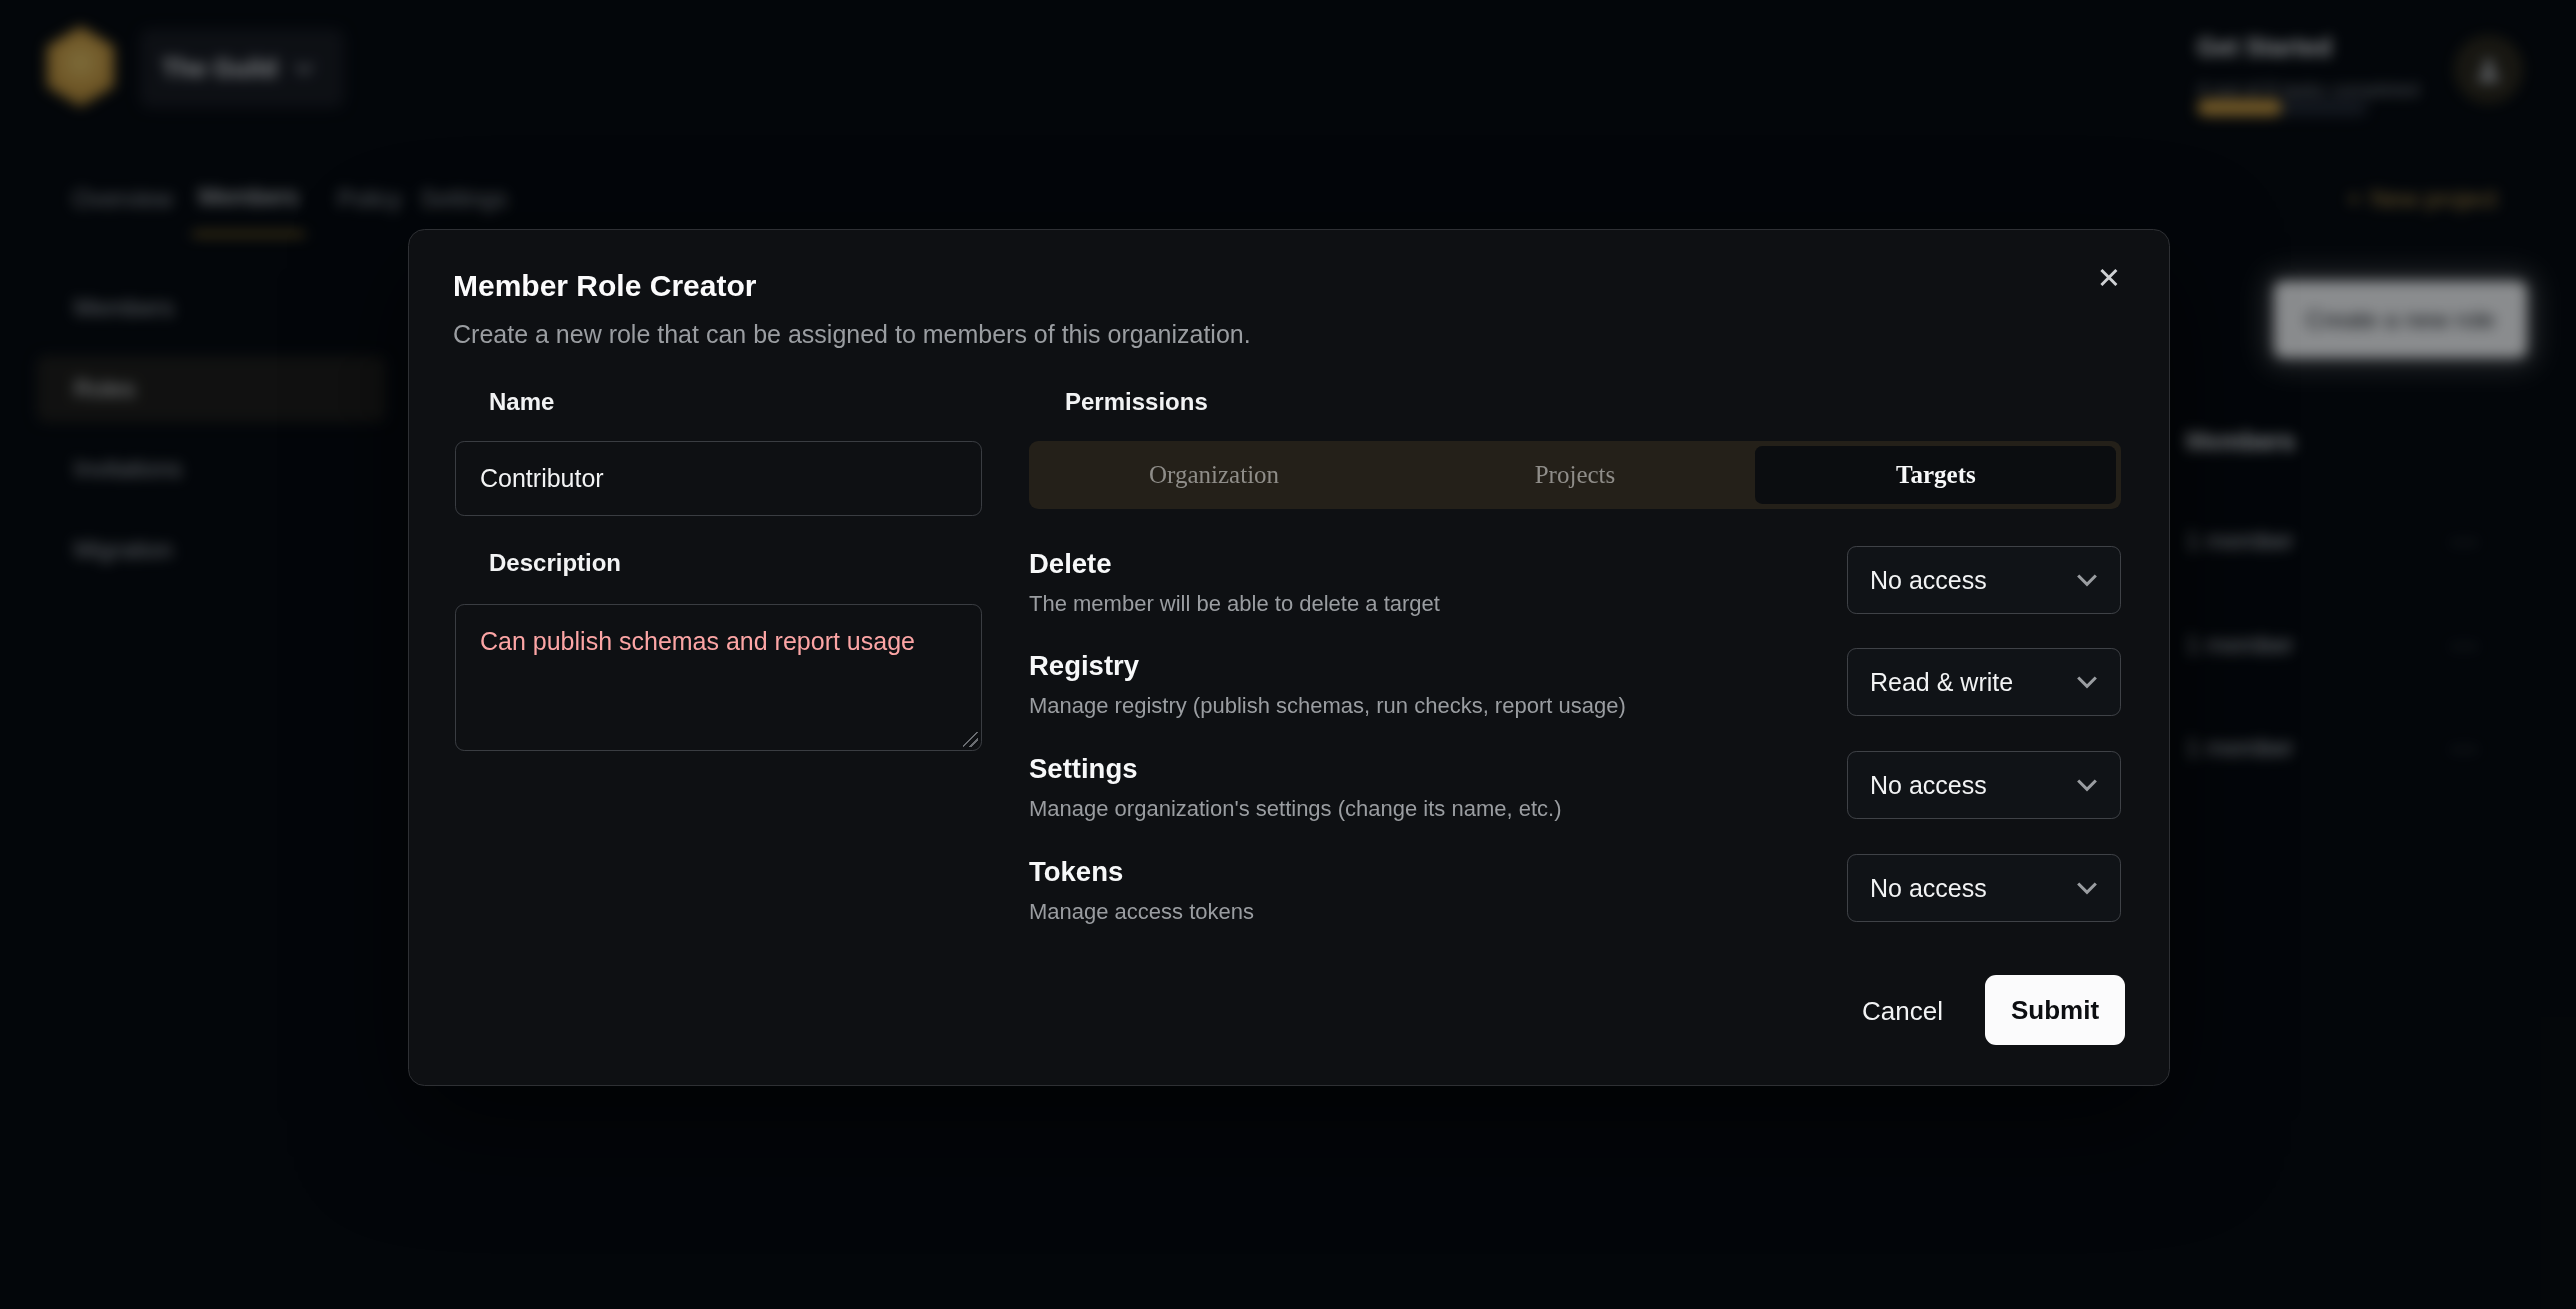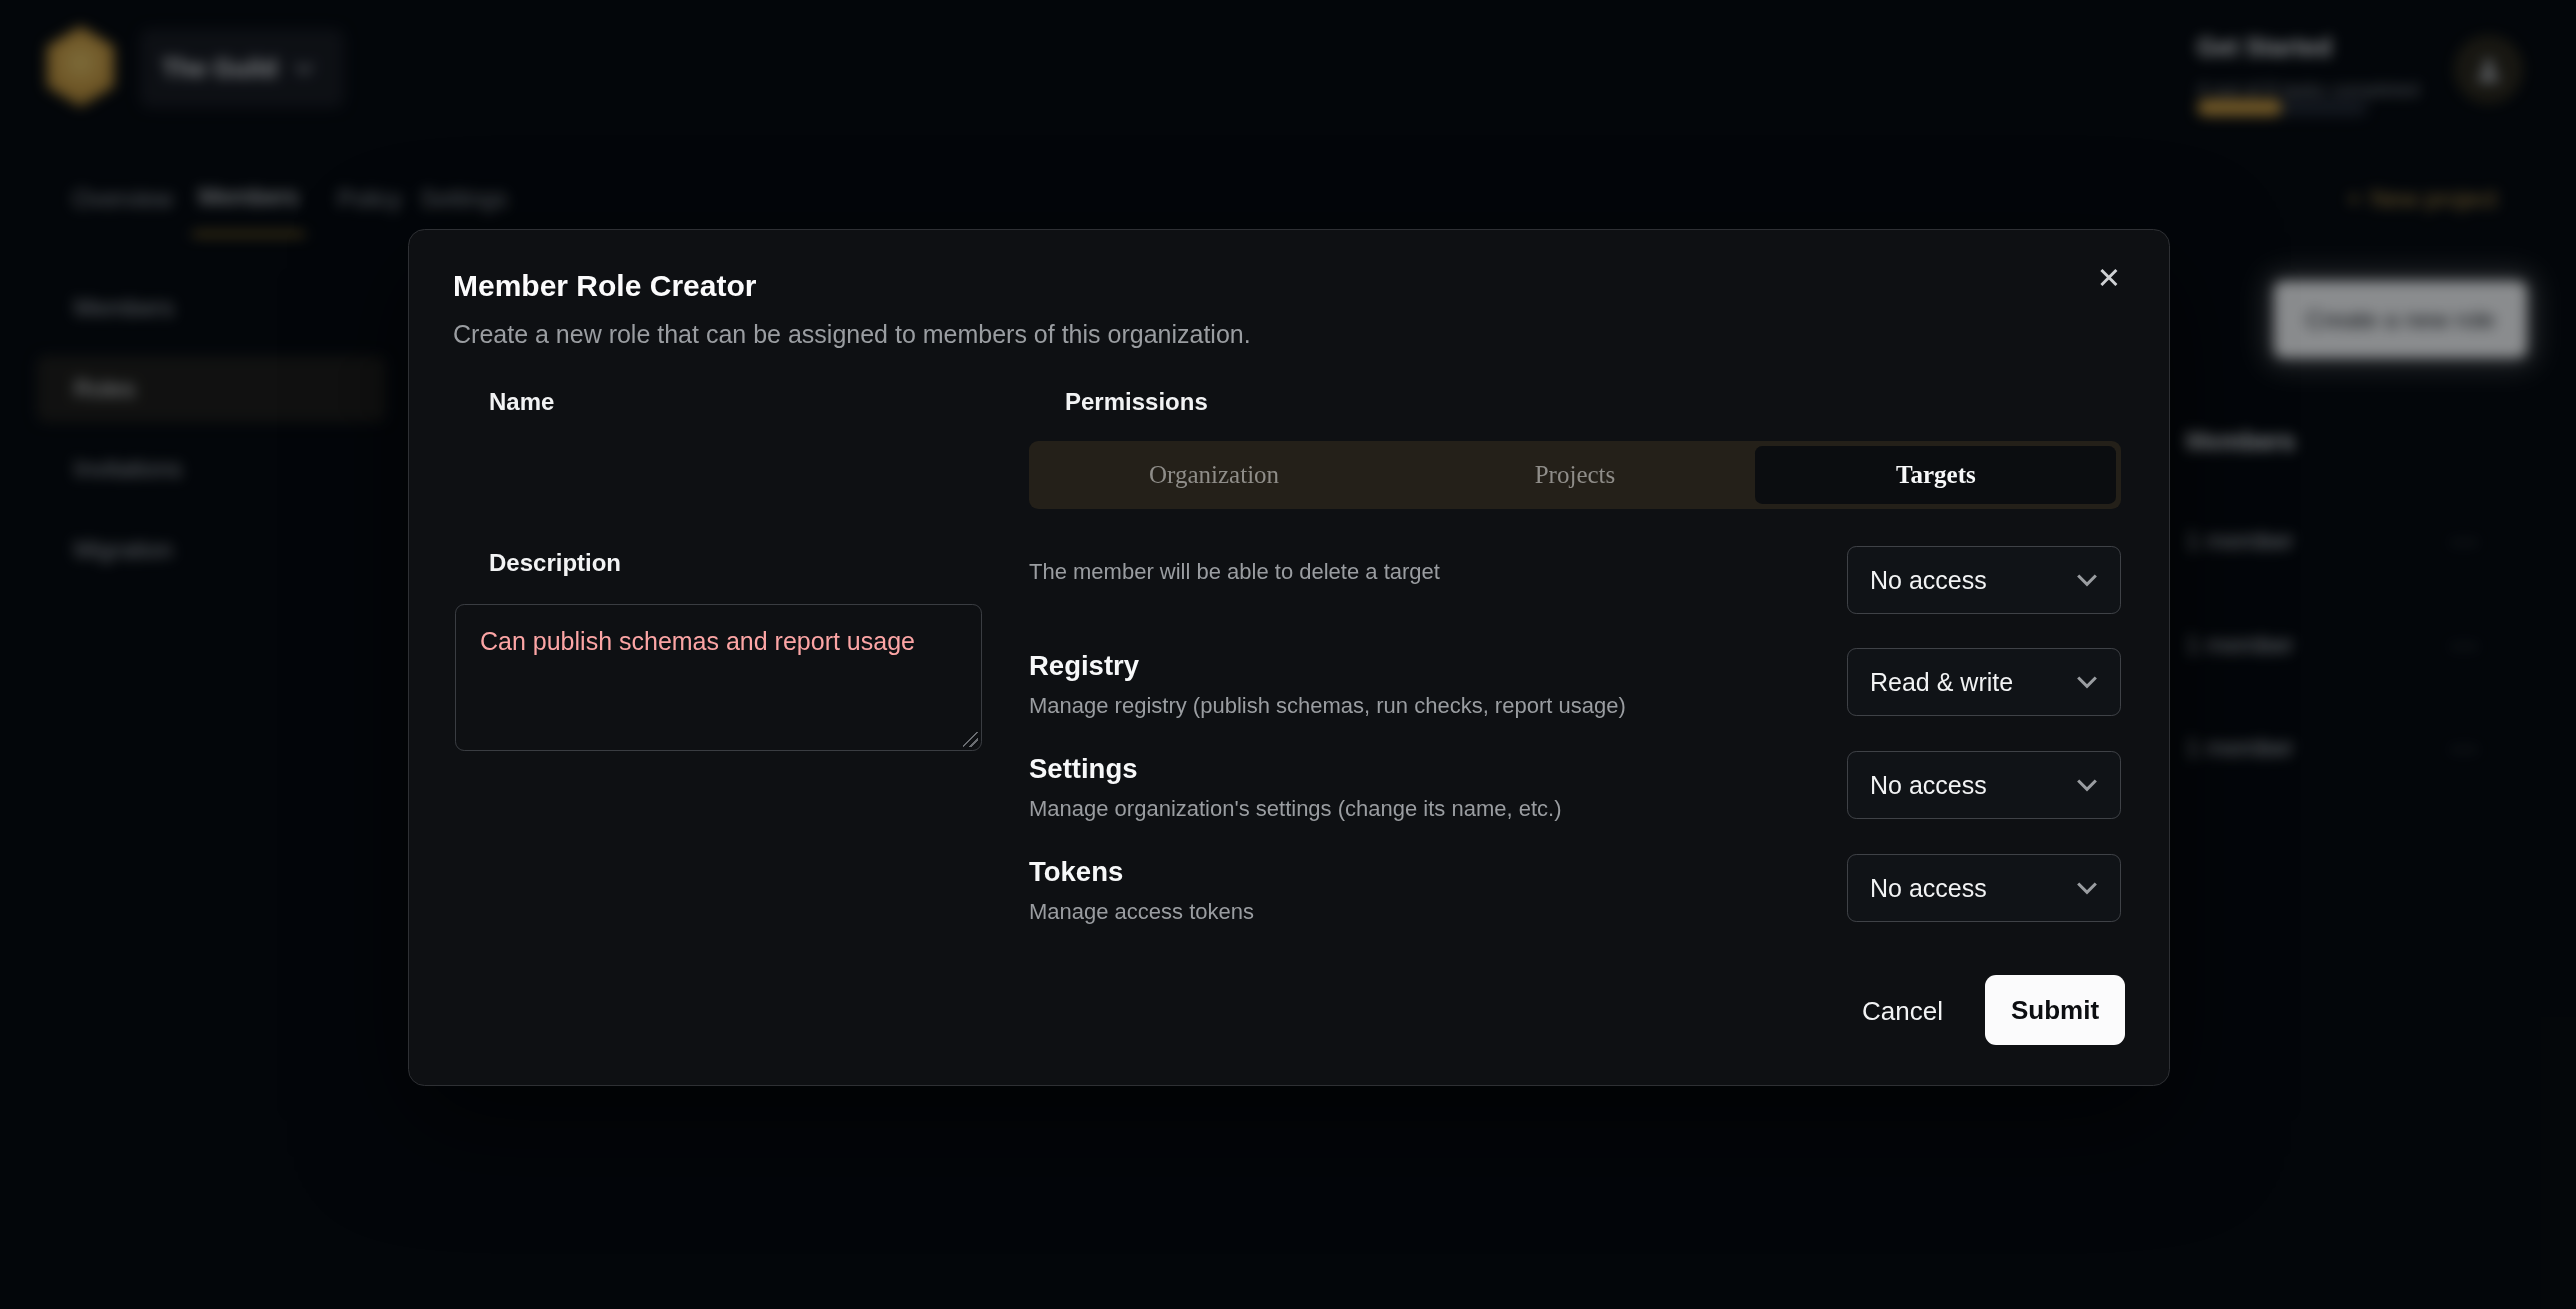--- a/index.html
+++ b/index.html
@@ -232,34 +232,36 @@
 
   <div class="page-overlay"></div>
 
   <div class="modal">
     <button class="modal-close">✕</button>
 
     <div class="modal-title">Member Role Creator</div>
     <div class="modal-subtitle">Create a new role that can be assigned to members of this organization.</div>
 
     <label class="field-label lbl-name">Name</label>
+    <input class="name-input" value="Contributor" style="">
 
     <label class="field-label lbl-desc">Description</label>
     <textarea class="desc-area" style="">Can publish schemas and report usage</textarea>
     <div class="resize-handle"></div>
 
     <div class="field-label lbl-perms">Permissions</div>
 
     <div class="seg-control">
       <div class="seg">Organization</div>
       <div class="seg">Projects</div>
       <div class="seg active">Targets</div>
     </div>
 
     <div class="perm-row perm-row-0">
+      <div class="p-title">Delete</div>
       <div class="p-desc">The member will be able to delete a target</div>
       <div class="perm-select">
         <span class="sel-value">No access</span>
         <svg width="22" height="13.8" viewBox="0 0 10 6">
             <path d="M1 1l4 4 4-4" fill="none" stroke="#9a9da1" stroke-width="1.4"></path>
           </svg>
       </div>
     </div>
 
     <div class="perm-row perm-row-1">

